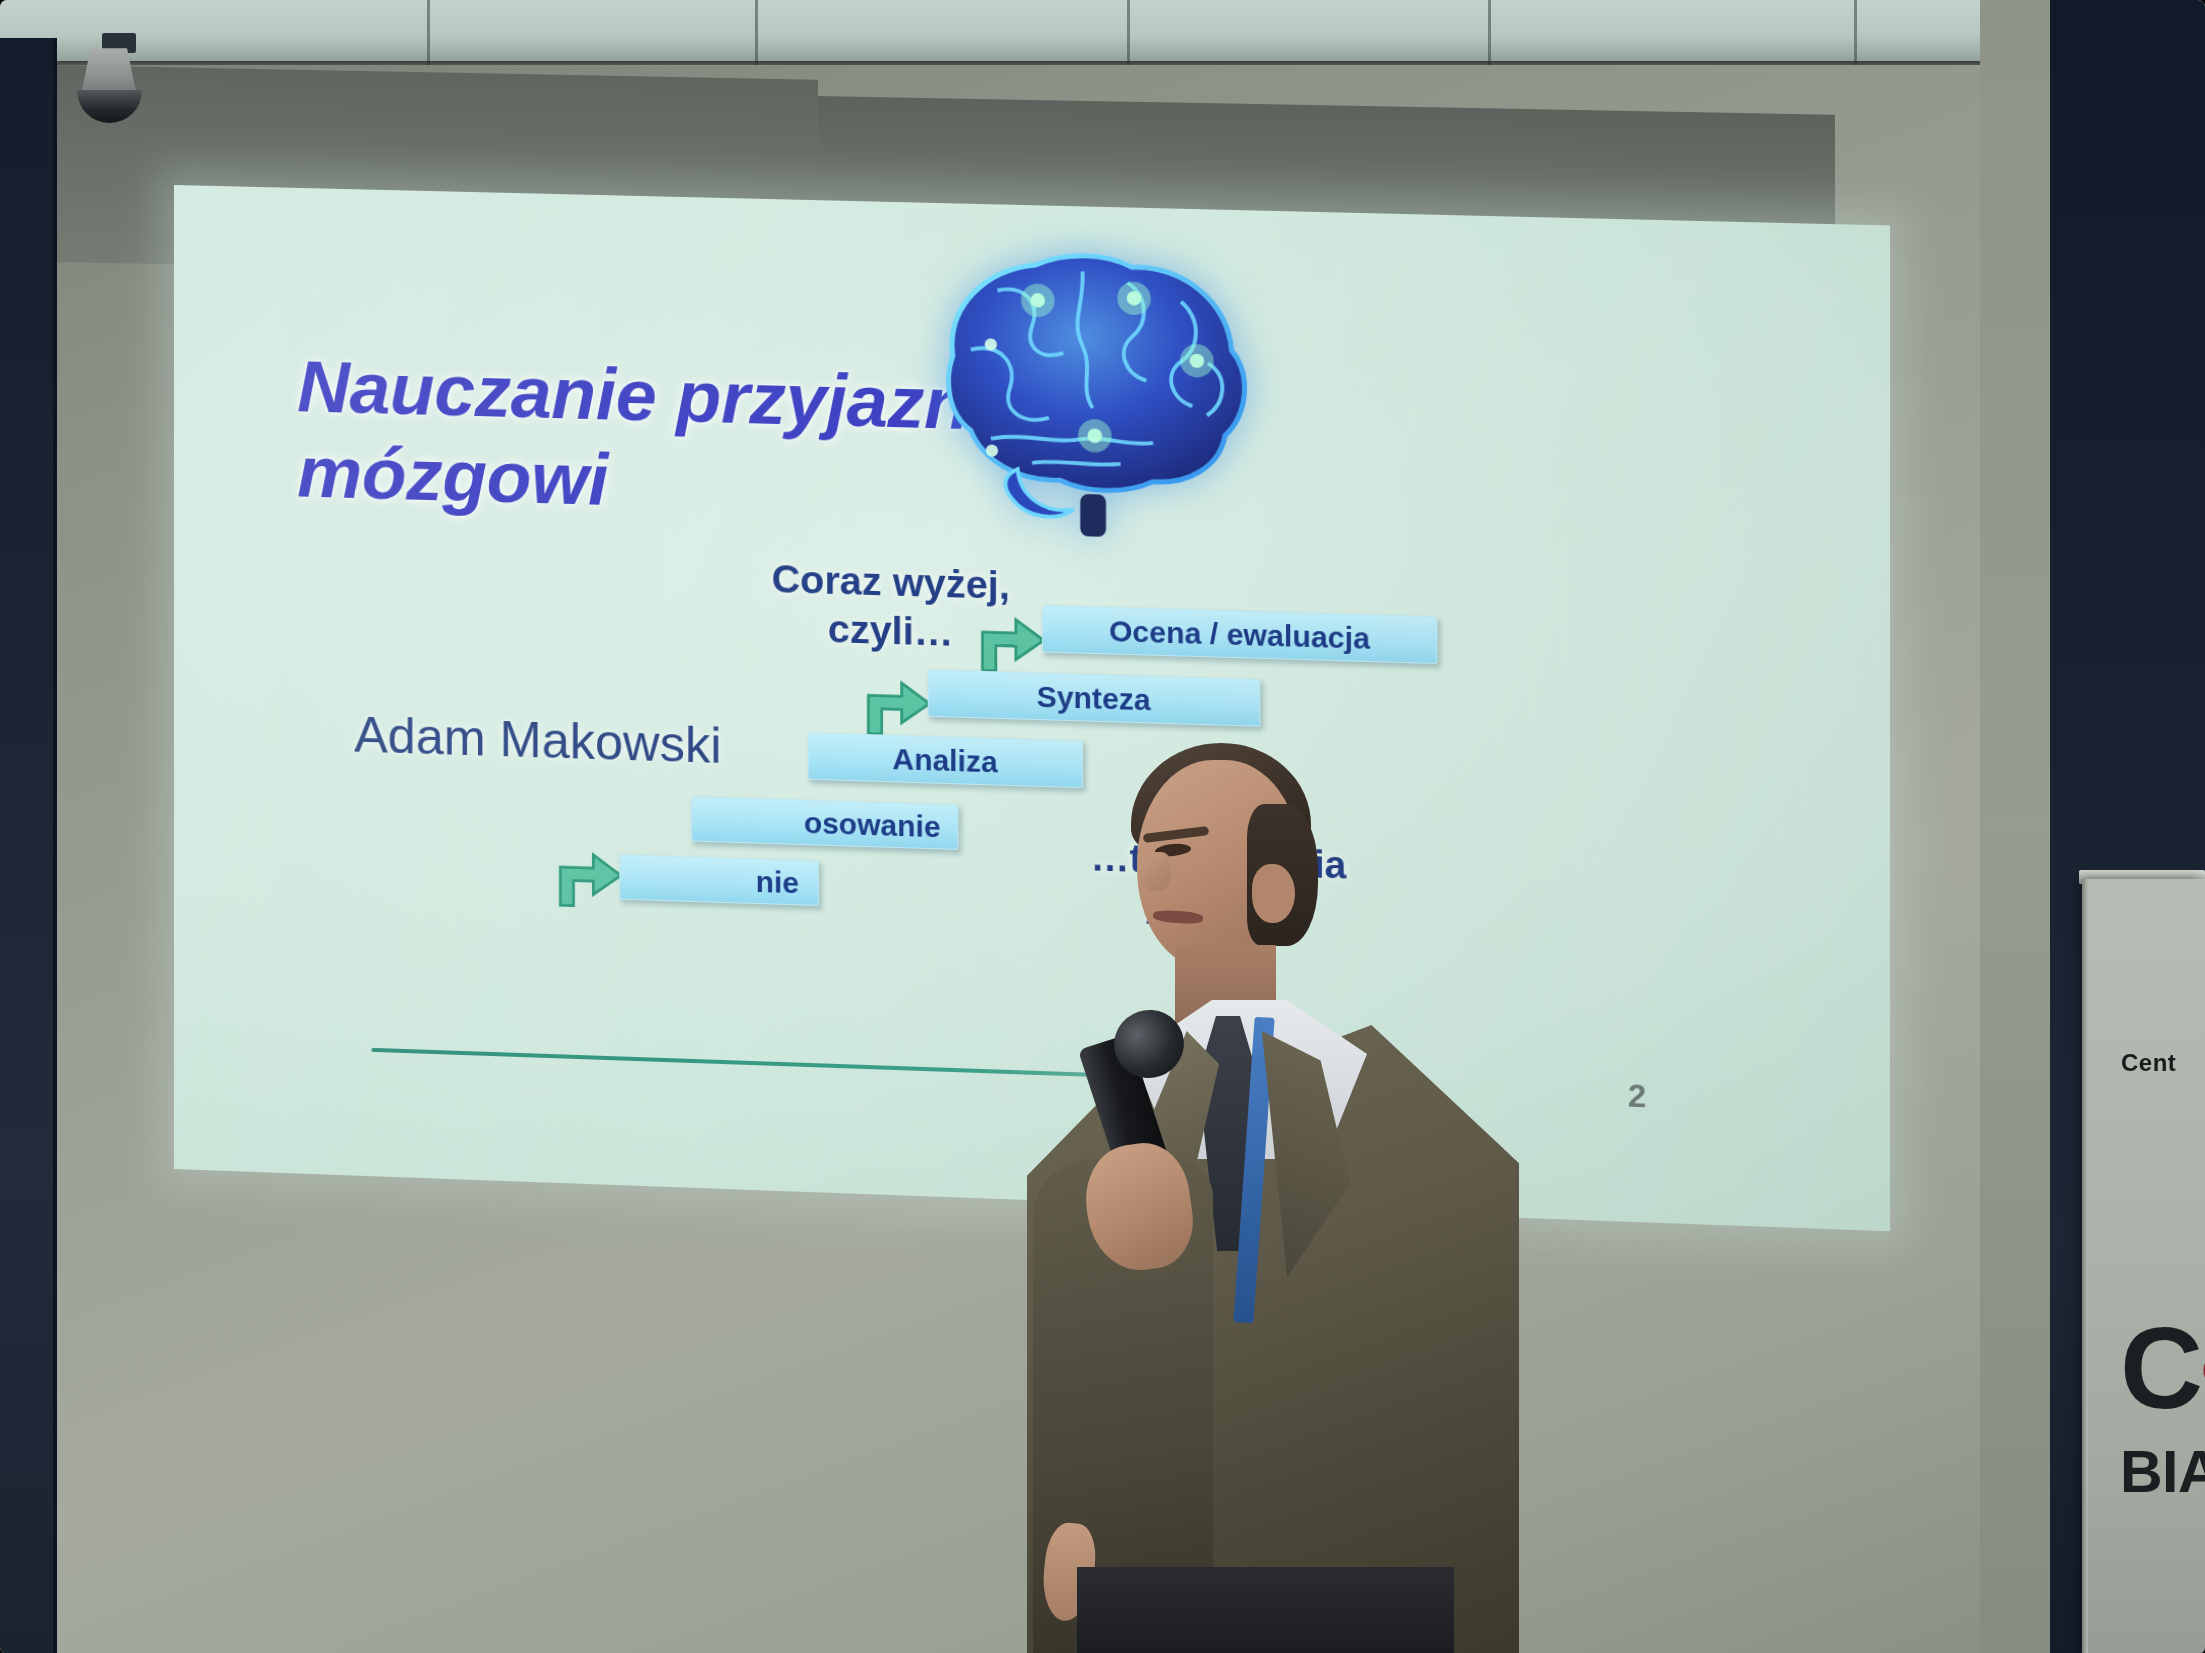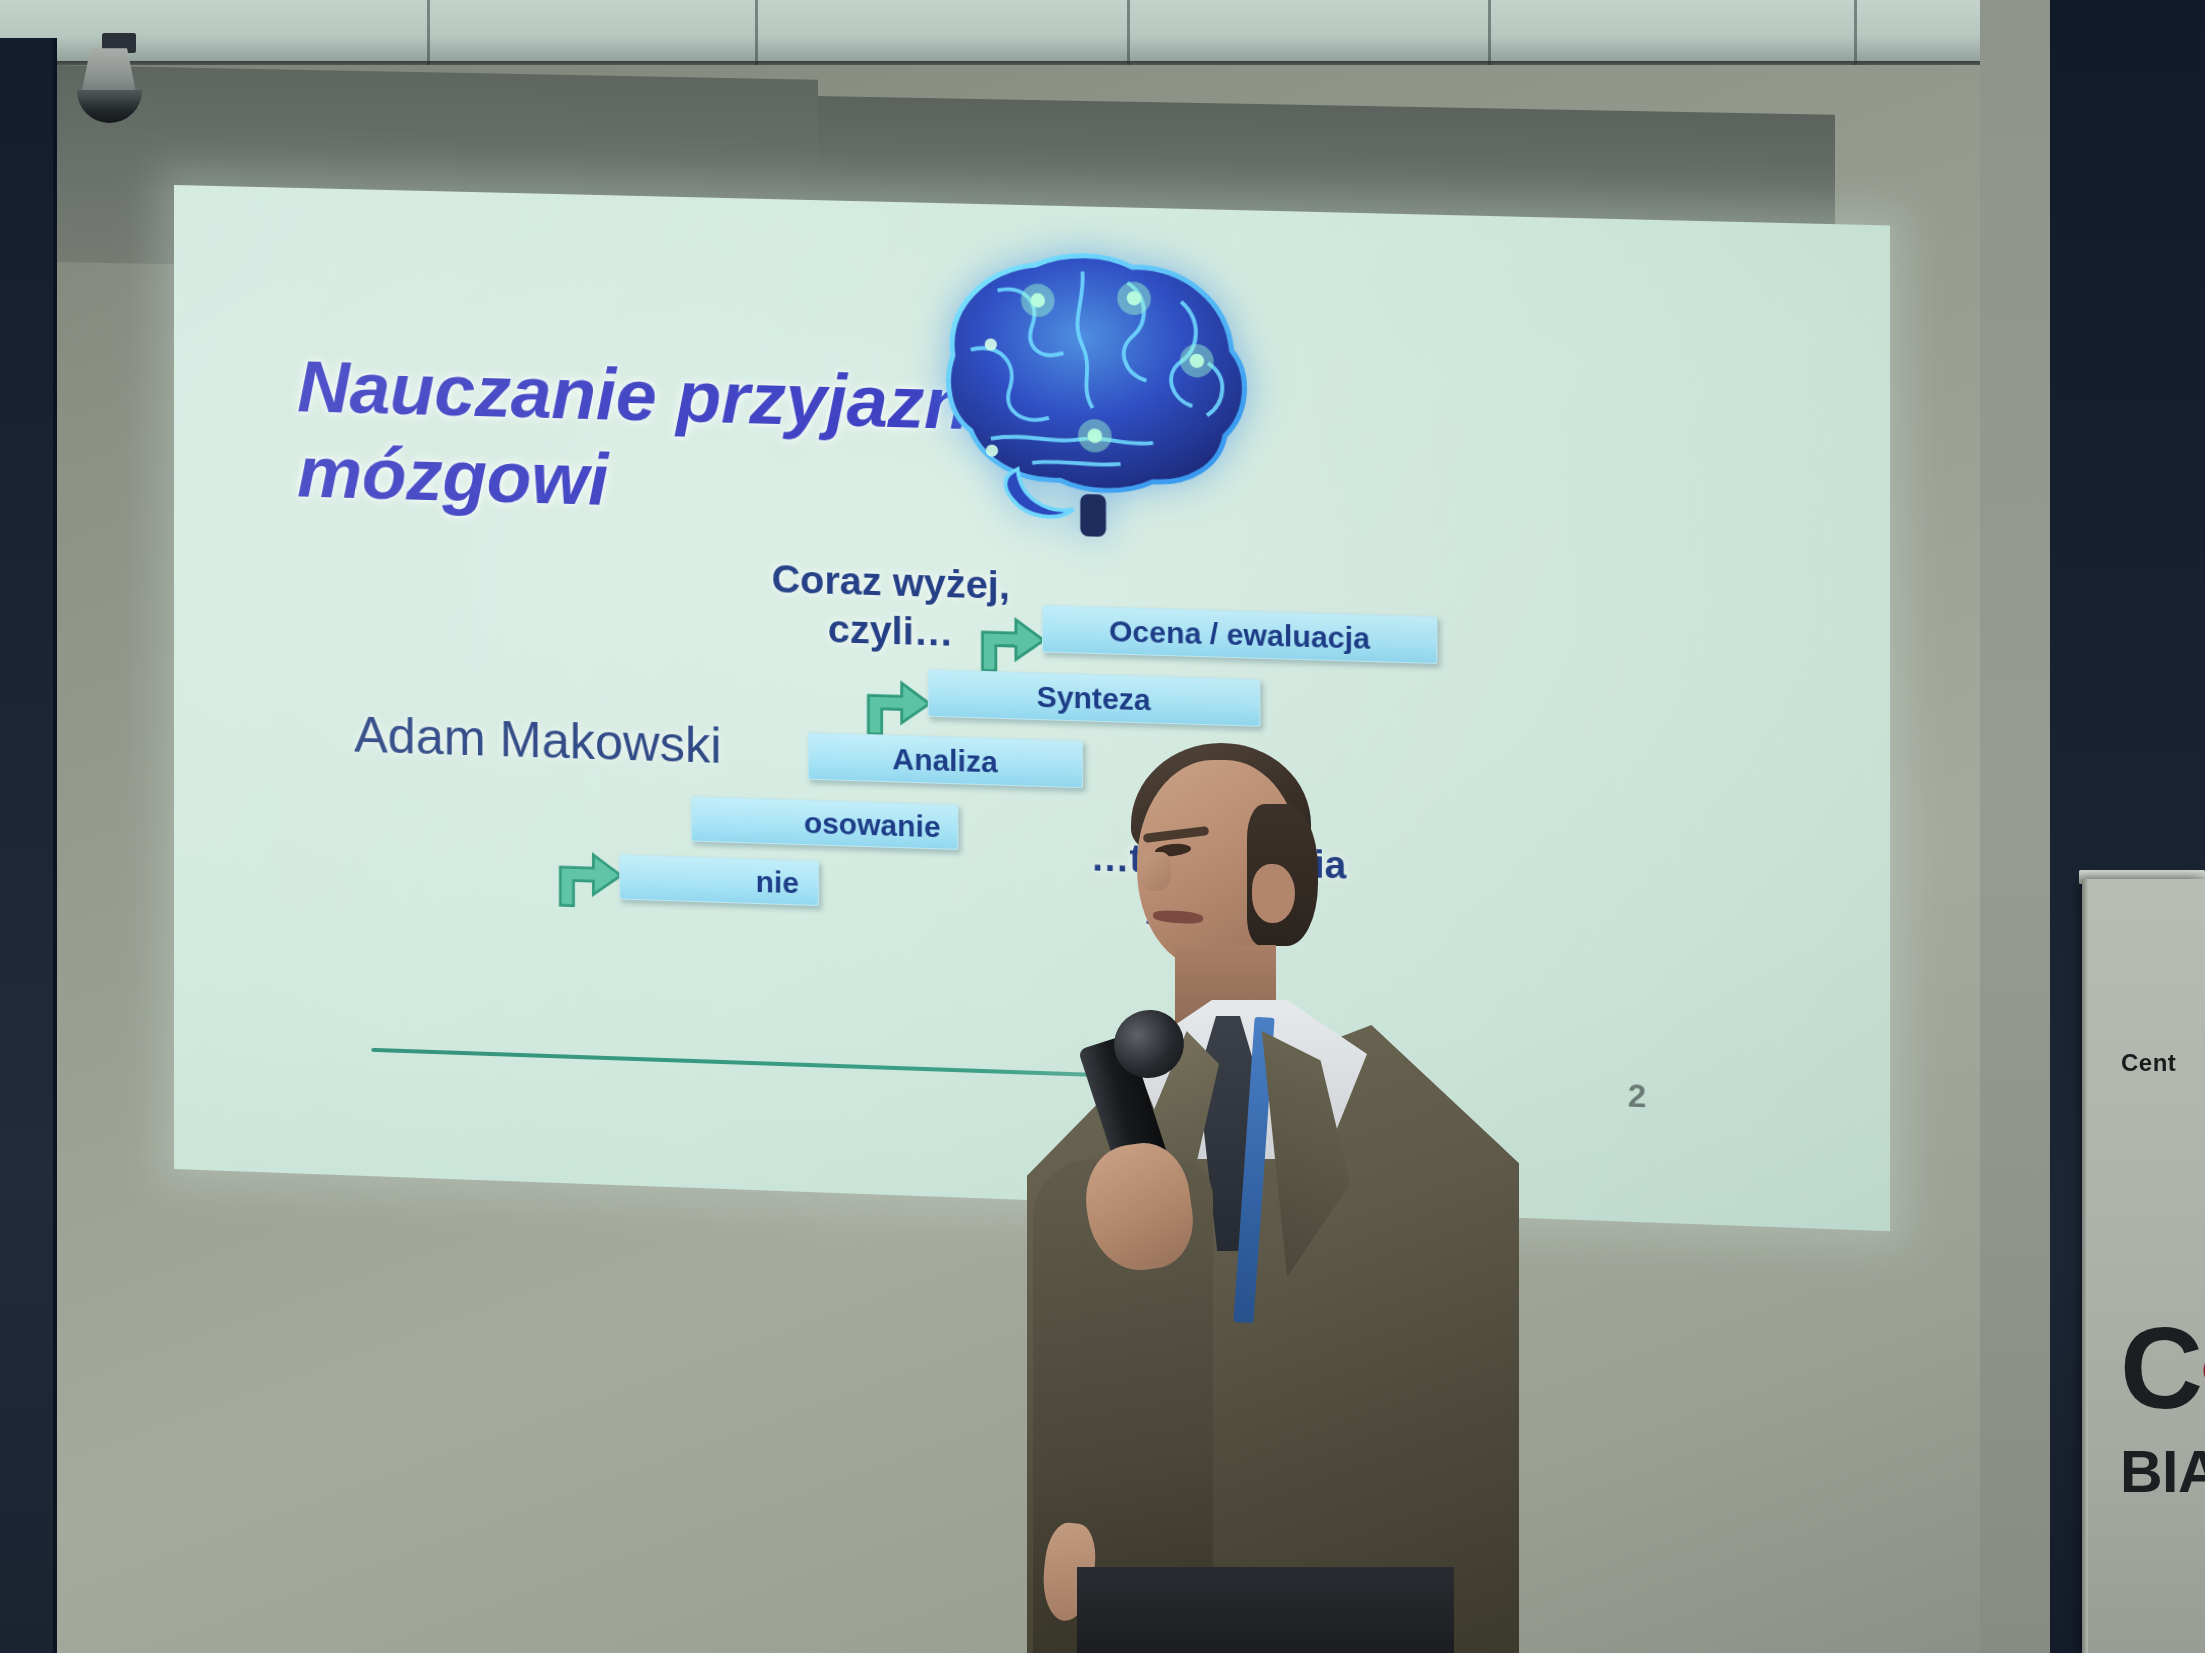--- a/index.html
+++ b/index.html
@@ -1,19 +1,20 @@
 <!DOCTYPE html>
 <html style="font-size:8.8px"><head>
 <meta charset="utf-8">
 <style>
   html,body{margin:0;padding:0;background:#000;}
   #stage{
     position:relative;width:2205px;height:1654px;overflow:hidden;
     font-family:"Liberation Sans", sans-serif;
     background:#6e7068;
+    border-radius:7px;
   }
 
   
   .ceiling{
     position:absolute;left:0;top:0;width:2205px;height:66px;
     background:linear-gradient(180deg,#c3d3cc 0%,#b6c7c0 55%,#8d9a94 100%);
   }
   .ceiling .tile-line{
     position:absolute;top:0;width:2.7px;height:66px;
     background:rgba(60,70,66,.55);

